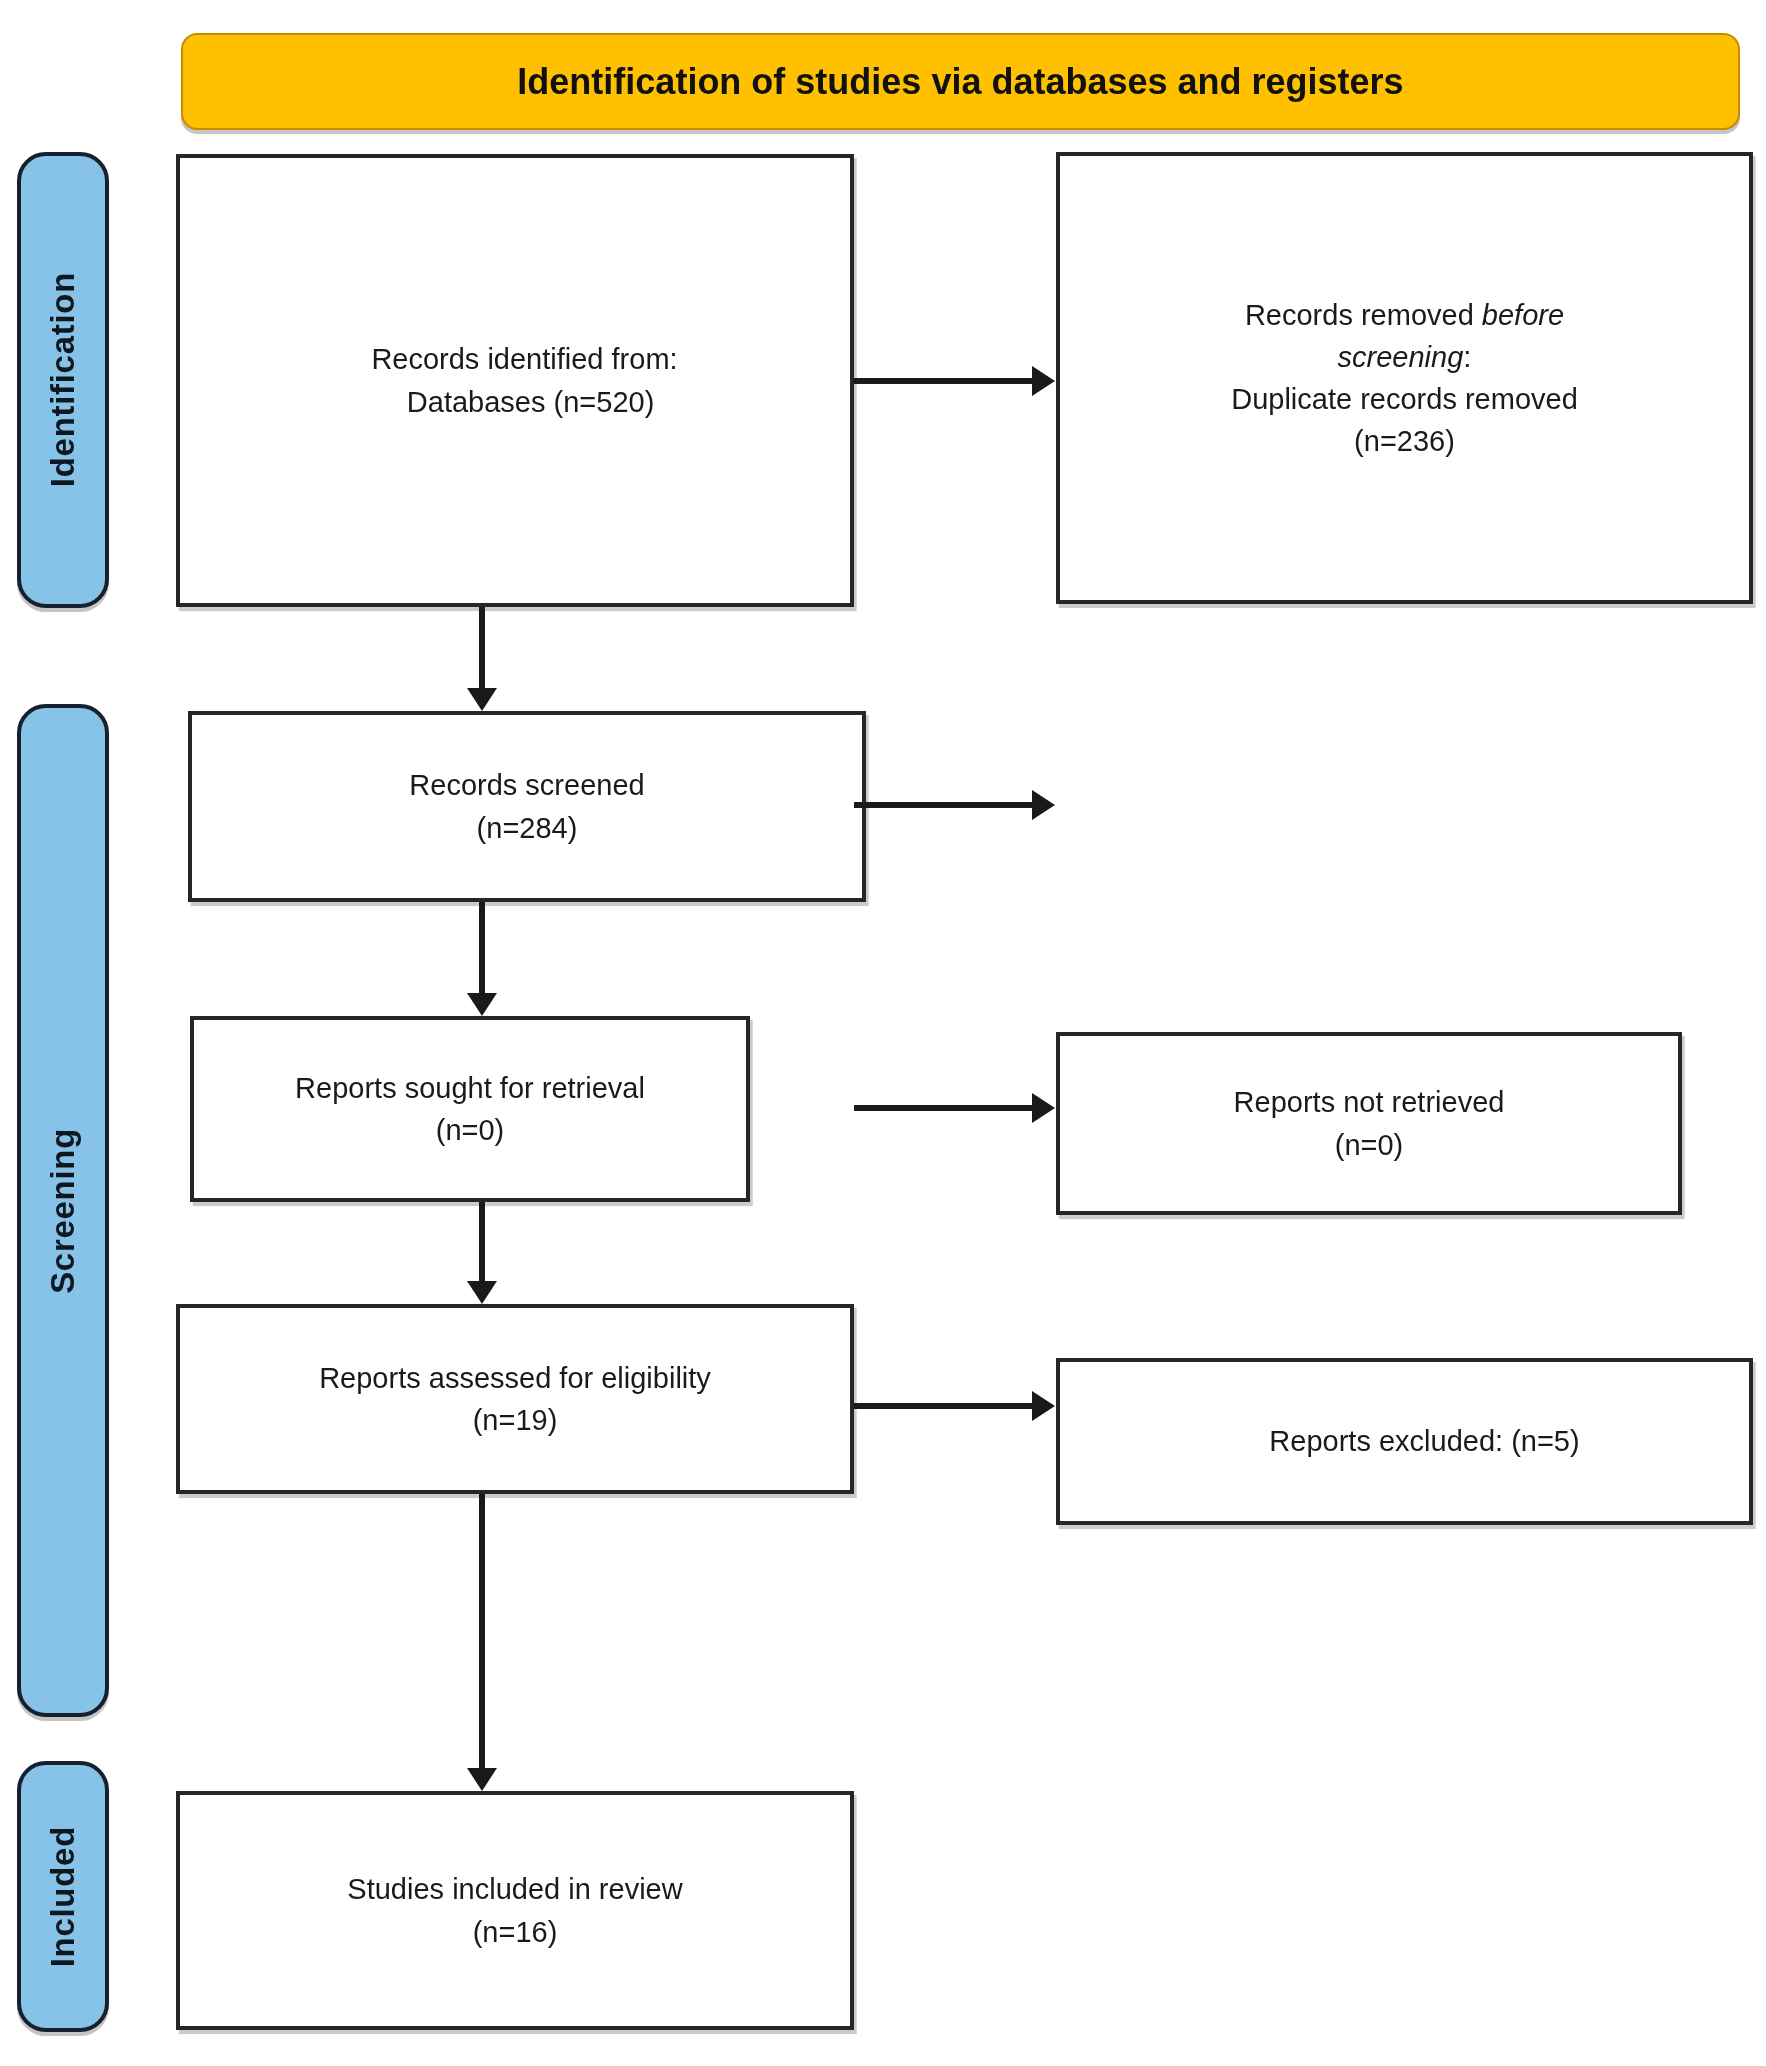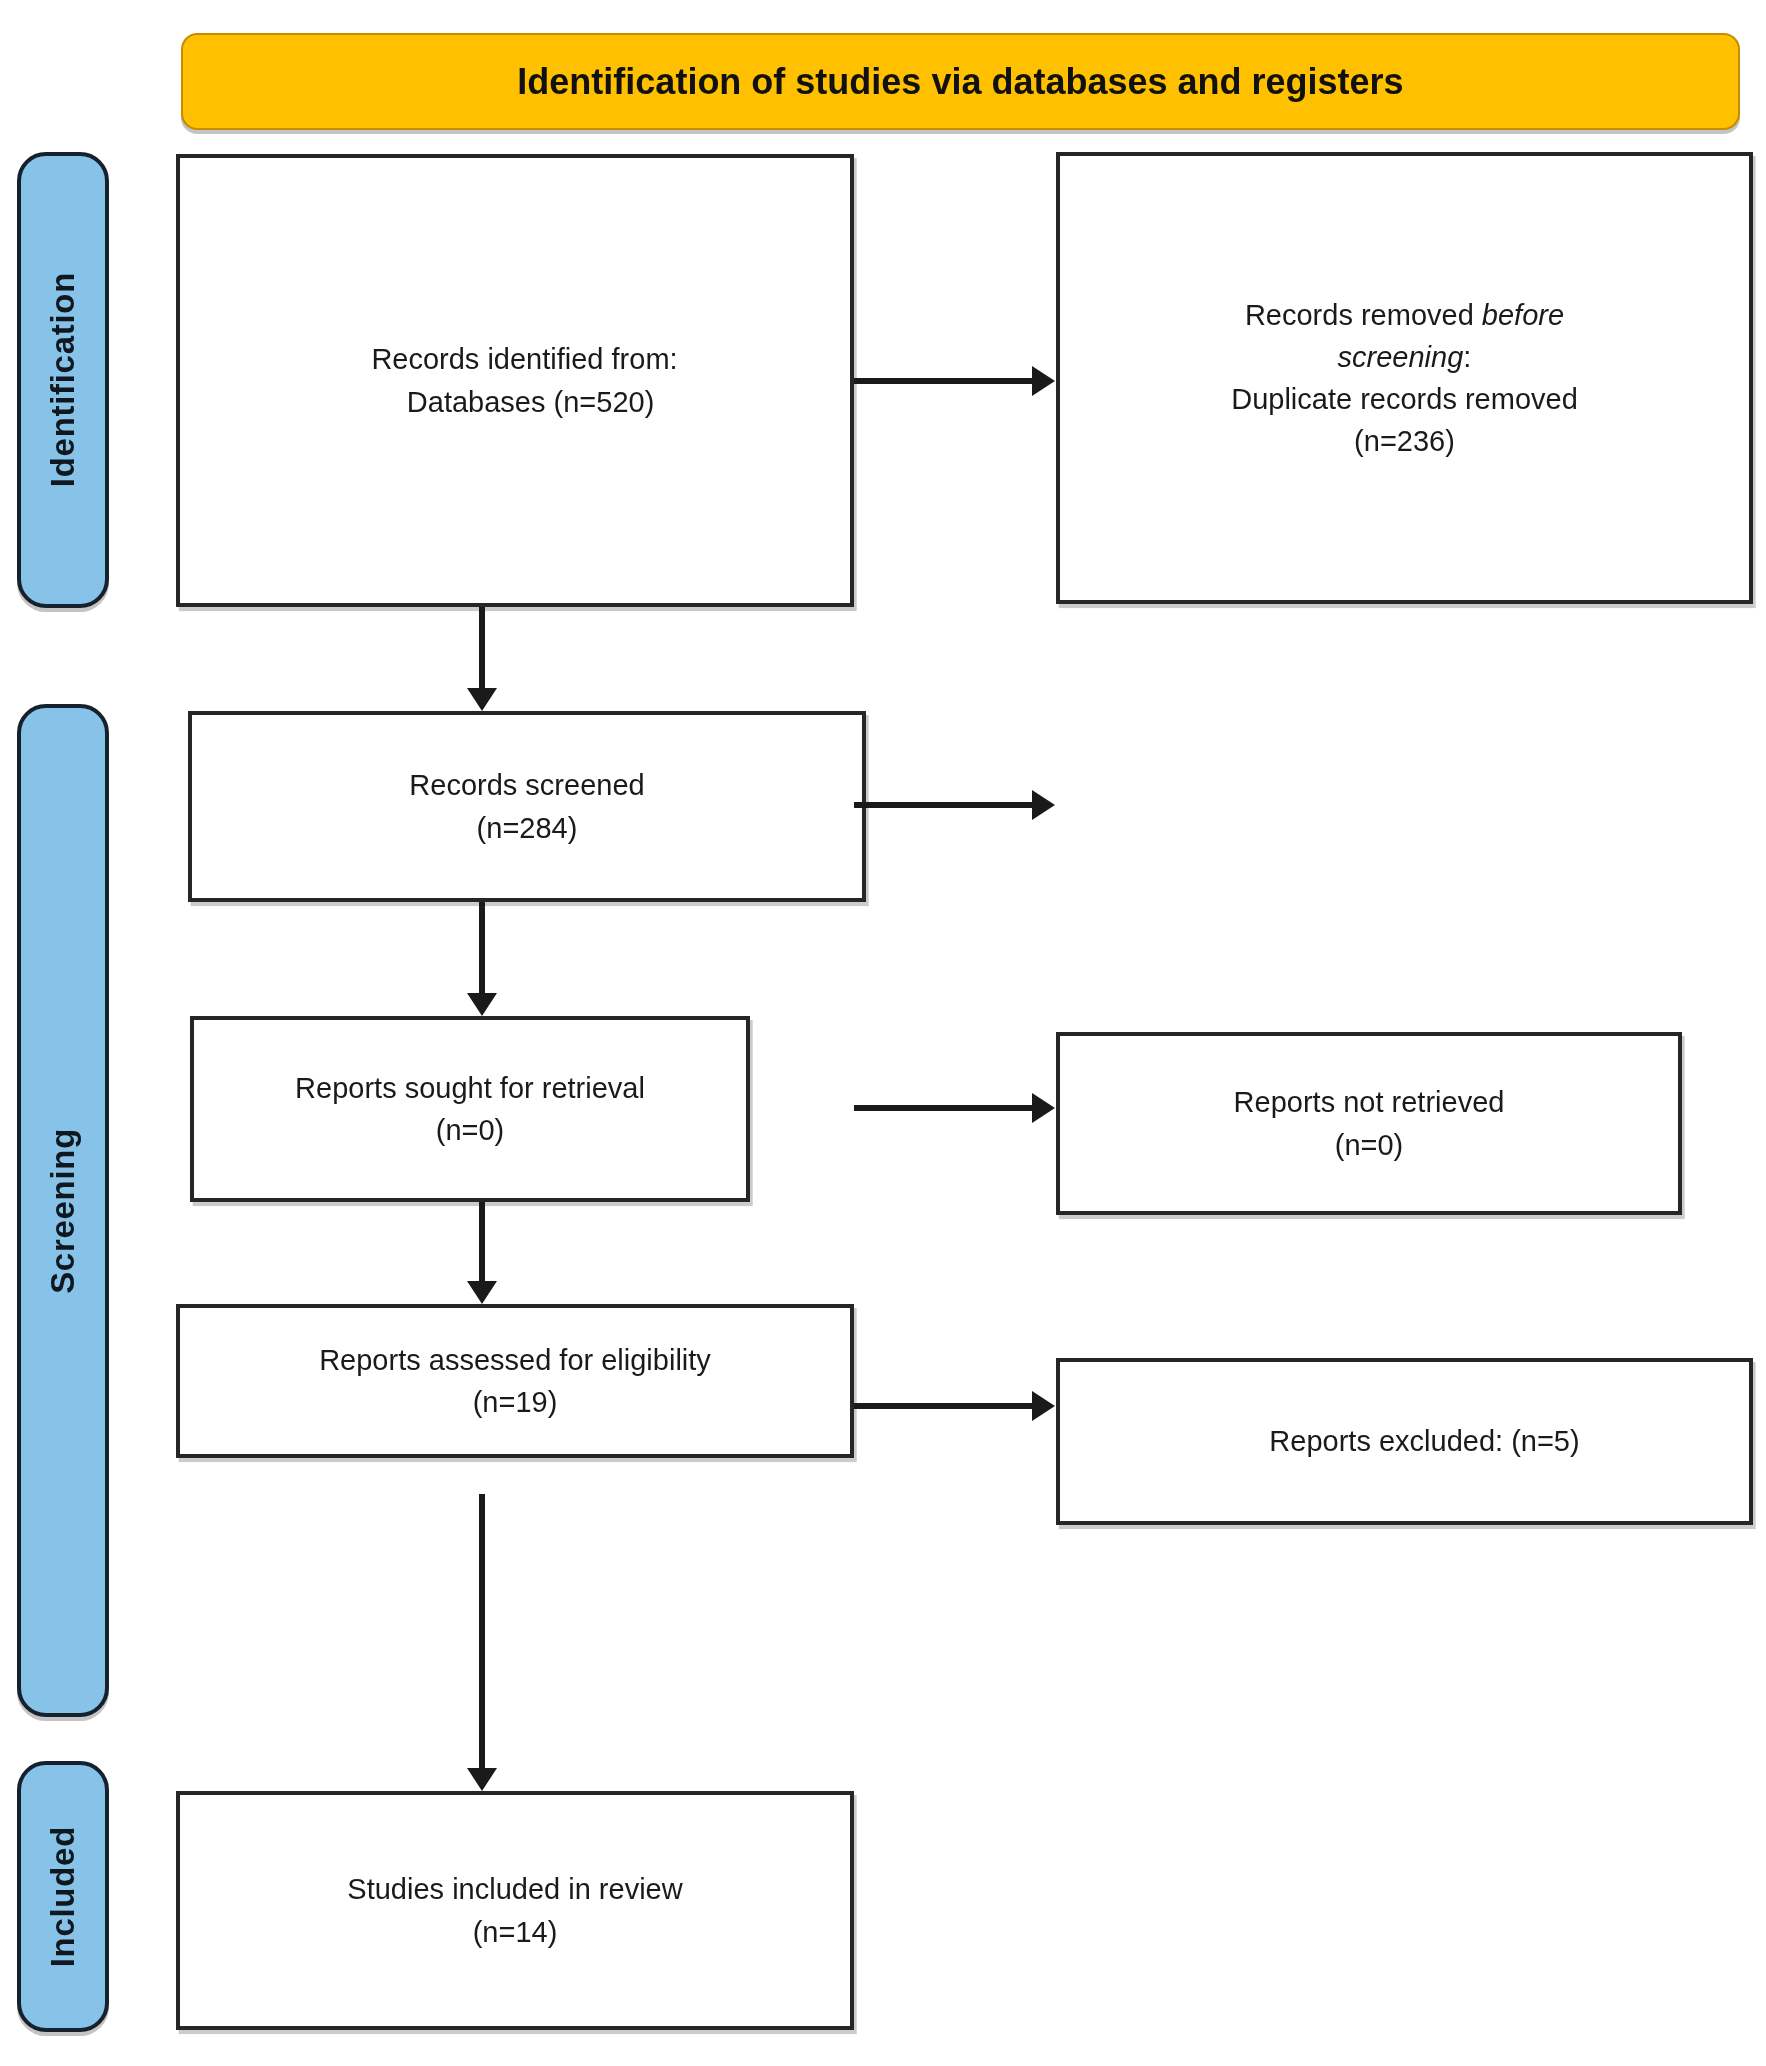--- a/index.html
+++ b/index.html
@@ -139,29 +139,29 @@
     <div class="box-text"><span>Records screened</span><br><span>(n=284)</span></div>
   </div>
 
   <div class="fbox" style="left:176px; top:1016px; width:560px; height:186px;margin-left:14px;">
     <div class="box-text"><span>Reports sought for retrieval</span><br><span>(n=0)</span></div>
   </div>
   <div class="fbox" style="left:1056px; top:1032px; width:626px; height:183px;">
     <div class="box-text"><span>Reports not retrieved</span><br><span>(n=0)</span></div>
   </div>
 
-  <div class="fbox" style="left:176px; top:1304px; width:678px; height:154px;">
+  <div class="fbox" style="left:176px; top:1304px; width:678px; height:190px;">
     <div class="box-text"><span>Reports assessed for eligibility</span><br><span>(n=19)</span></div>
   </div>
   <div class="fbox" style="left:1056px; top:1358px; width:697px; height:167px;padding-left:40px;">
     <div class="box-text"><span>Reports excluded: (n=5)</span></div>
   </div>
 
   <div class="fbox" style="left:176px; top:1791px; width:678px; height:239px;">
-    <div class="box-text"><span>Studies included in review</span><br><span>(n=14)</span></div>
+    <div class="box-text"><span>Studies included in review</span><br><span>(n=16)</span></div>
   </div>
 
   <div class="arrow-h" style="left:854px; top:378px; width:178px;"></div>
   <div class="arrow-h" style="left:854px; top:802px; width:178px;"></div>
   <div class="arrow-h" style="left:854px; top:1105px; width:178px;"></div>
   <div class="arrow-h" style="left:854px; top:1403px; width:178px;"></div>
 
   <div class="arrow-v" style="left:479px; top:607px; height:81px;"></div>
   <div class="arrow-v" style="left:479px; top:902px; height:91px;"></div>
   <div class="arrow-v" style="left:479px; top:1202px; height:79px;"></div>

